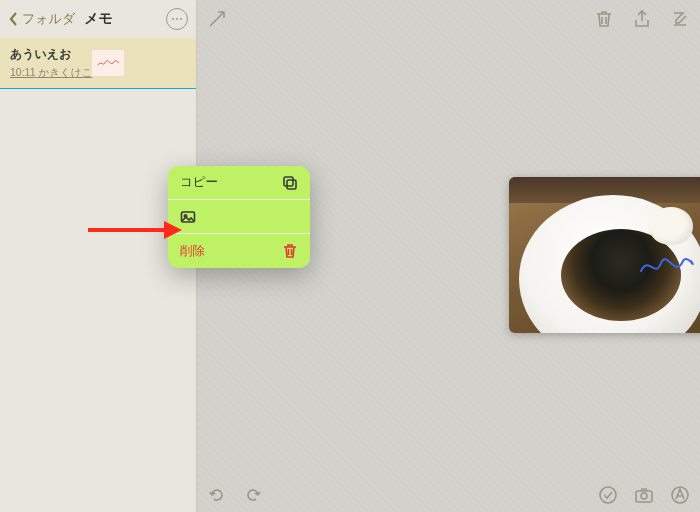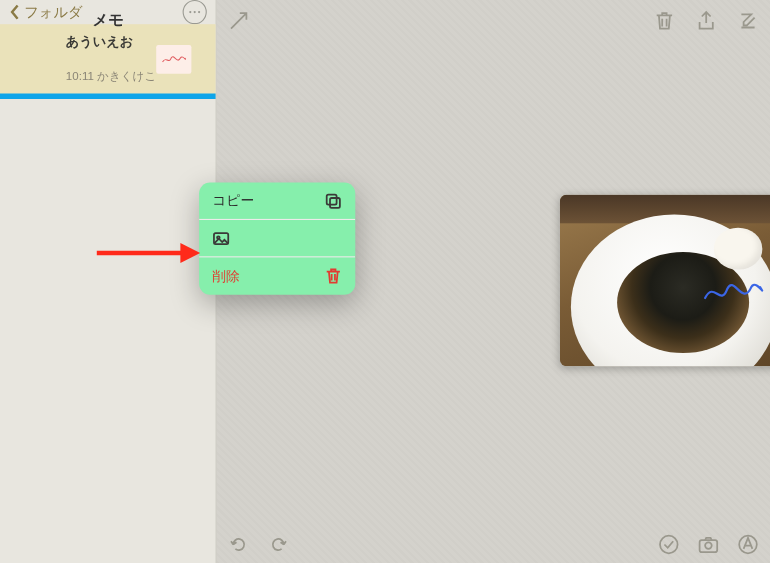--- a/index.html
+++ b/index.html
@@ -1,27 +1,27 @@
 <!DOCTYPE html>
 <html><head>
 <meta charset="utf-8">
 <style>
   * { margin: 0; padding: 0; box-sizing: border-box; font-family: -apple-system, "Hiragino Sans", sans-serif; }
   body { width: 700px; height: 512px; overflow: hidden; background:#d0cfca; position:relative;}
   .app { display:flex; width:100%; height:100%; }
   .sidebar { width:197px; height:100%; background:#e8e6df; display:flex; flex-direction:column; border-right:1px solid #c9c7bf;}
-  .sb-header{ height:22px; display:flex; align-items:center; padding:0 8px; justify-content:space-between;}
+  .sb-header{ height:38px; display:flex; align-items:center; padding:0 8px; justify-content:space-between;}
   .back { display:flex; align-items:center; color:#8a7a45; font-size:13px; }
   .back svg{ width:12px; height:14px; margin-right:2px; fill:none; stroke:#8a7a45; stroke-width:2.2;}
   .title { font-weight:600; font-size:14px; flex:1; text-align:center; color:#333;}
   .more-btn{ width:22px; height:22px; border-radius:50%; border:1.5px solid #9a9a92; display:flex; align-items:center; justify-content:center; color:#9a9a92;}
   .more-btn svg{width:12px;height:4px;}
-  .note-item{ background:#eae2ba; padding:8px 22px 8px 10px; border-bottom:5px solid #0ea5e9; display:flex; align-items:center; justify-content:flex-end;}
+  .note-item{ background:#eae2ba; padding:8px 10px 8px 10px; border-bottom:1px solid #0ea5e9; display:flex; align-items:center; justify-content:flex-start;}
   .note-txt .t{ font-size:12px; font-weight:600; color:#3a3a36;}
-  .note-txt .s{ font-size:10.5px; color:#8a8576; margin-top:16px;}
+  .note-txt .s{ font-size:10.5px; color:#8a8576; margin-top:3px;text-decoration:underline;}
   .thumb{ width:32px; height:26px; background:#fdeee8; border-radius:2px; display:flex; align-items:center; justify-content:center;}
   .thumb svg{width:24px;height:14px;}
   .sb-footer{ margin-top:auto; font-size:10.5px; color:#8d8b83; text-align:center; padding:6px 0;}
   .editor{ flex:1; position:relative; background:linear-gradient(#d4d2cc,#d4d2cc); }
   .editor::before{ content:""; position:absolute; inset:0; background:repeating-linear-gradient(45deg,rgba(0,0,0,0.015) 0 2px, transparent 2px 5px);}
   .ed-top{ position:absolute; top:0; left:0; right:0; height:38px; display:flex; align-items:center; padding:0 10px; justify-content:space-between;}
   .ed-top .l, .ed-top .r{ display:flex; align-items:center; gap:18px;}
   .ico{ width:20px;height:20px; stroke:#9a988d; fill:none; stroke-width:1.6; }
   .ed-bottom{ position:absolute; bottom:0; left:0; right:0; height:34px; display:flex; align-items:center; padding:0 10px; justify-content:space-between;}
   .ed-bottom .l, .ed-bottom .r{ display:flex; align-items:center; gap:16px;}
@@ -30,21 +30,21 @@
   .attach{ position:absolute; left:312px; top:177px; width:208px; height:156px; border-radius:6px; overflow:hidden; box-shadow:0 2px 8px rgba(0,0,0,0.25);}
   .food-base{ position:absolute; inset:0; background:linear-gradient(160deg,#9c7c4e 0%, #7a5c36 45%, #5e4527 100%);}
   .table-top{position:absolute;top:0;left:0;right:0;height:26px;background:linear-gradient(#4a3726,#6c5236);}
   .plate{ position:absolute; left:10px; right:10px; top:18px; bottom:-30px; border-radius:50%; background:radial-gradient(circle at 45% 35%, #fff 0%, #f4f3ef 55%, #dedcd5 80%);}
   .pile{ position:absolute; left:52px; top:52px; width:120px; height:92px; border-radius:50%; background:radial-gradient(ellipse at 50% 35%, #2b2b24 0%, #1c1c16 35%, #3c2f1a 55%, #6e5432 75%, #8c6d3f 100%);}
   .egg{ position:absolute; right:24px; top:30px; width:44px; height:38px; background:#f9f6ee; border-radius:50% 50% 48% 48%; box-shadow:inset -4px -3px 6px rgba(0,0,0,0.08);}
   .scrib{ position:absolute; right:20px; top:72px; width:60px; height:32px;}
   .scrib svg{width:100%;height:100%;}
 
   
-  .menu{ position:absolute; left:168px; top:166px; width:142px; background:#86efac; border-radius:10px; box-shadow:0 8px 26px rgba(0,0,0,0.28); overflow:hidden;margin-left:13px;}
+  .menu{ position:absolute; left:168px; top:166px; width:142px; background:#bef264; border-radius:10px; box-shadow:0 8px 26px rgba(0,0,0,0.28); overflow:hidden;}
   .mi{ height:34px; display:flex; align-items:center; justify-content:space-between; padding:0 12px; font-size:12.5px; color:#2c2c2c; border-bottom:1px solid #ececea;}
   .mi:last-child{ border-bottom:none; }
   .mi.danger{ color:#e23b30; }
   .mi.danger .mico{ stroke:#e23b30; }
   .mico{ width:16px; height:16px; stroke:#3a3a38; fill:none; stroke-width:1.6;}
 
   
   .arrow{ position:absolute; left:86px; top:217px; width:96px; height:26px; }
   .arrow svg{width:100%;height:100%;}
 

